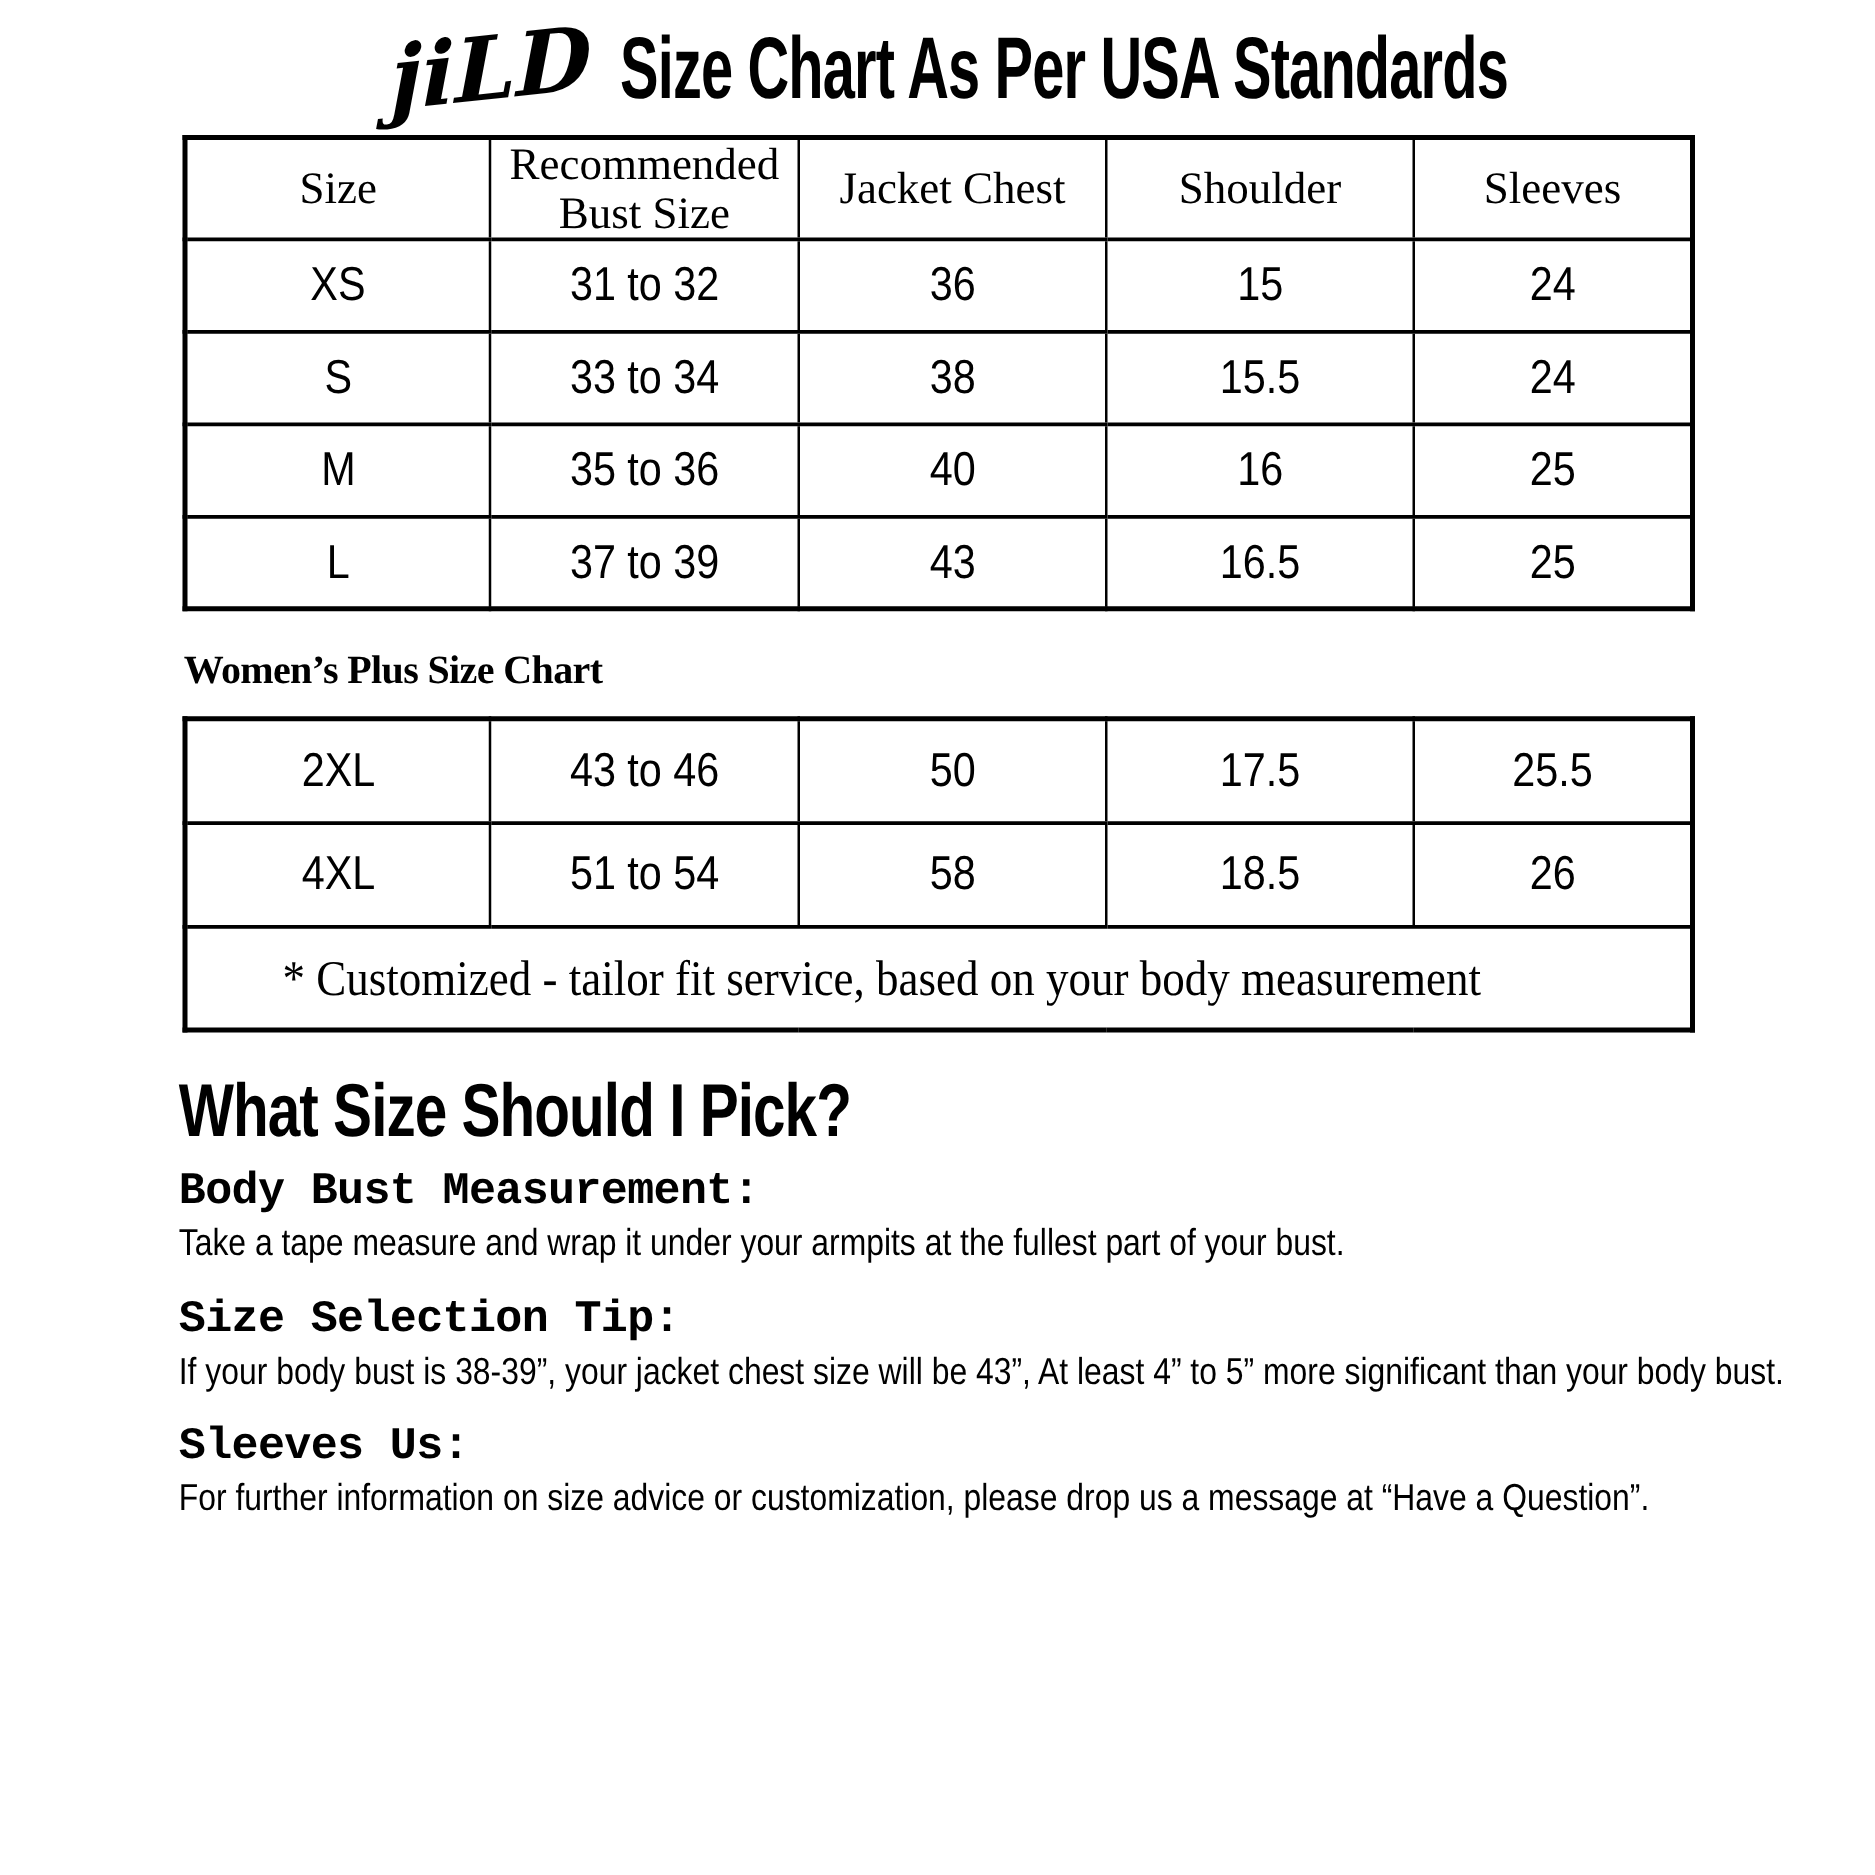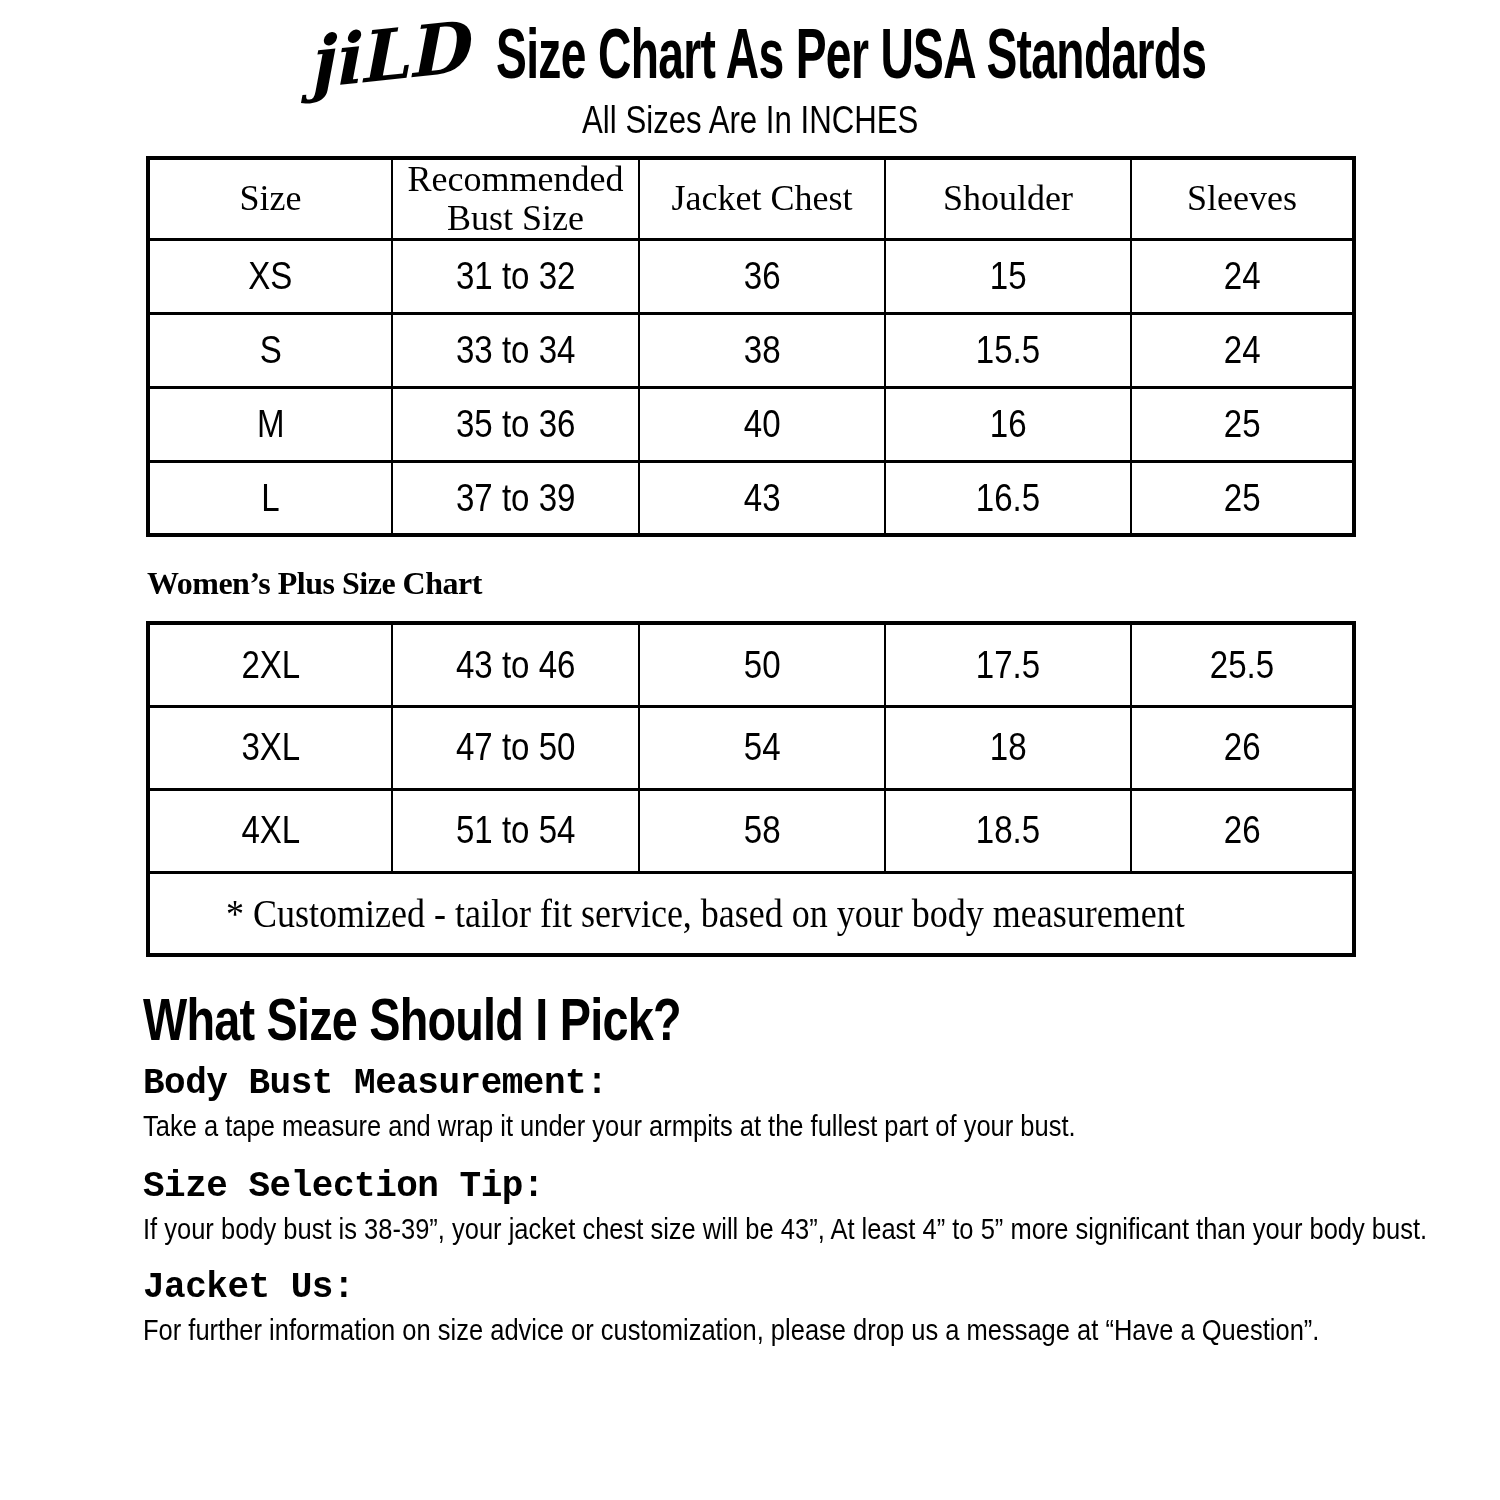--- a/index.html
+++ b/index.html
@@ -140,23 +140,20 @@
 </style>
 </head>
 <body>
 
 <div class="page">
 
   <div class="header-line">
     <span class="brand-logo">jiLD</span>
     <span class="main-title">Size Chart As Per USA Standards</span>
   </div>
-  <div class="subtitle-line">
-    <span class="subtitle">All Sizes Are In INCHES</span>
-  </div>
 
   <table class="size-table table1">
     <colgroup>
       <col style="width:244px">
         <col style="width:247px">
         <col style="width:246px">
         <col style="width:246px">
         <col style="width:223px">
     </colgroup>
     <thead>
@@ -212,27 +209,20 @@
     </colgroup>
     <tbody>
         <tr>
           <td><span class="cell-text">2XL</span></td>
           <td><span class="cell-text">43 to 46</span></td>
           <td><span class="cell-text">50</span></td>
           <td><span class="cell-text">17.5</span></td>
           <td><span class="cell-text">25.5</span></td>
         </tr>
         <tr>
-          <td><span class="cell-text">3XL</span></td>
-          <td><span class="cell-text">47 to 50</span></td>
-          <td><span class="cell-text">54</span></td>
-          <td><span class="cell-text">18</span></td>
-          <td><span class="cell-text">26</span></td>
-        </tr>
-        <tr>
           <td><span class="cell-text">4XL</span></td>
           <td><span class="cell-text">51 to 54</span></td>
           <td><span class="cell-text">58</span></td>
           <td><span class="cell-text">18.5</span></td>
           <td><span class="cell-text">26</span></td>
         </tr>
       </tbody>
     <tbody>
       <tr>
         <td class="note-cell" colspan="5">
@@ -249,18 +239,18 @@
       <div class="section-heading">Body Bust Measurement:</div>
       <div class="section-body">Take a tape measure and wrap it under your armpits at the fullest part of your bust.</div>
     </div>
 
     <div class="section sec-2">
       <div class="section-heading">Size Selection Tip:</div>
       <div class="section-body">If your body bust is 38-39”, your jacket chest size will be 43”, At least 4” to 5” more significant than your body bust.</div>
     </div>
 
     <div class="section sec-3">
-      <div class="section-heading">Jacket Us:</div>
+      <div class="section-heading">Sleeves Us:</div>
       <div class="section-body">For further information on size advice or customization, please drop us a message at “Have a Question”.</div>
     </div>
   </div>
 
 </div>
 
 </body></html>

